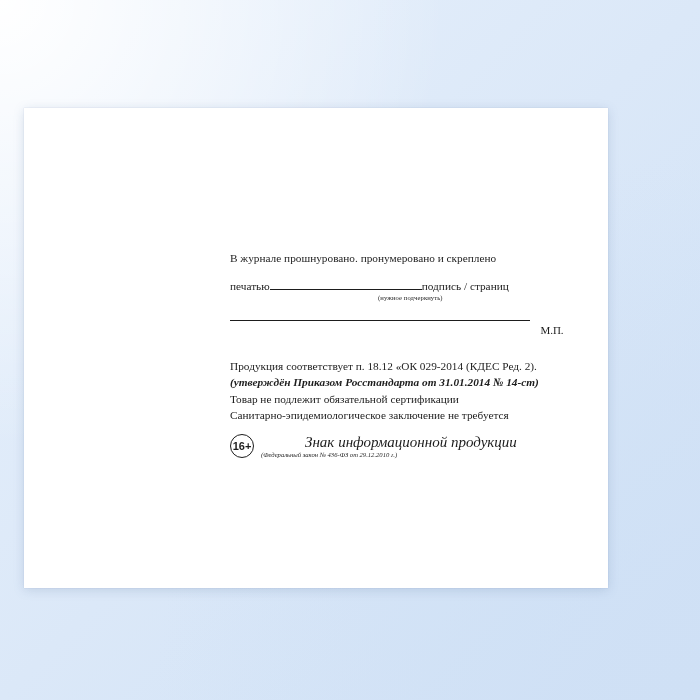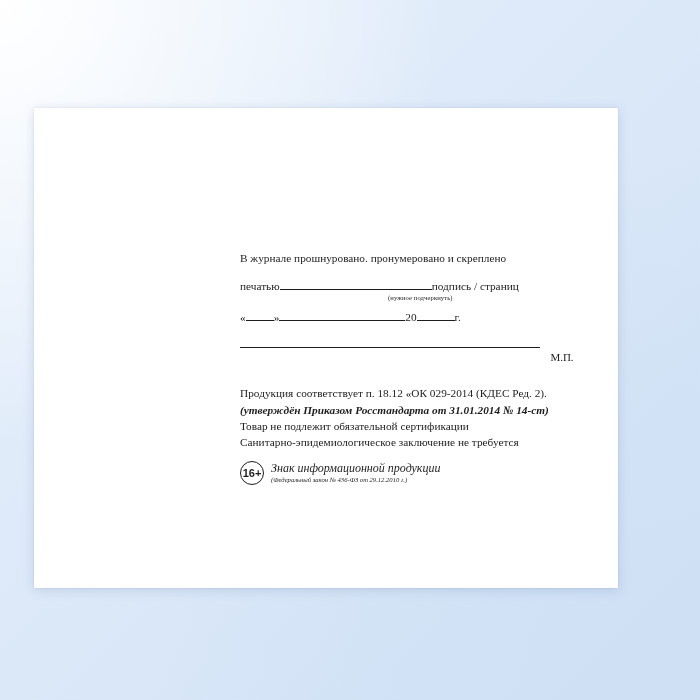--- a/index.html
+++ b/index.html
@@ -26,21 +26,21 @@
     inset: 0;
     background:
       radial-gradient(circle at 0% 0%, #ffffff 0%, rgba(255,255,255,0) 45%),
       radial-gradient(circle at 100% 100%, #cfe0f5 0%, rgba(207,224,245,0) 55%),
       linear-gradient(135deg, #e8f1fc 0%, #dbe8f8 50%, #cfe1f6 100%);
   }
 
   
   #sheet {
     position: absolute;
-    left: 34px;
+    left: 24px;
     top: 108px;
     width: 584px;
     height: 480px;
     background: #ffffff;
     box-shadow: 0 2px 10px rgba(90,120,160,0.22), 0 0 1px rgba(120,150,190,0.35);
   }
 
   #doc-body {
     position: absolute;
     left: 206px;
@@ -119,23 +119,24 @@
     border-radius: 50%;
     display: flex;
     align-items: center;
     justify-content: center;
     font-size: 11px;
     font-weight: bold;
     font-family: "Liberation Sans", sans-serif;
     flex: 0 0 auto;
   }
   .info-text-1 {
-    font-size: 12px;
+    font-size: 15px;
     font-style: italic;
     line-height: 1.2;
+    margin-left: 44px;
   }
   .info-text-2 {
     font-size: 6.6px;
     font-style: italic;
     line-height: 1.2;
   }
 </style>
 </head>
 <body>
 
@@ -145,23 +146,20 @@
   <div id="sheet">
     <div id="doc-body">
 
       <div class="line blk1">В журнале прошнуровано. пронумеровано и скреплено</div>
 
       <div class="line row-print">
         <span>печатью</span><span class="rule r-long"></span><span>подпись / страниц</span>
       </div>
       <div class="hint">(нужное подчеркнуть)</div>
 
-      <div class="line row-date">
-        <span>«</span><span class="rule r-tiny"></span><span>»</span><span class="rule r-mid"></span><span>20</span><span class="rule r-xtiny"></span><span>г.</span>
-      </div>
 
 
       <div class="full-rule"></div>
 
       <div class="mp">М.П.</div>
 
       <div class="sec2">
         <div class="line">Продукция соответствует п. 18.12 «ОК 029-2014 (КДЕС Ред. 2).</div>
         <div class="line ital gap-a">(утверждён Приказом Росстандарта от 31.01.2014 № 14-ст)</div>
 

